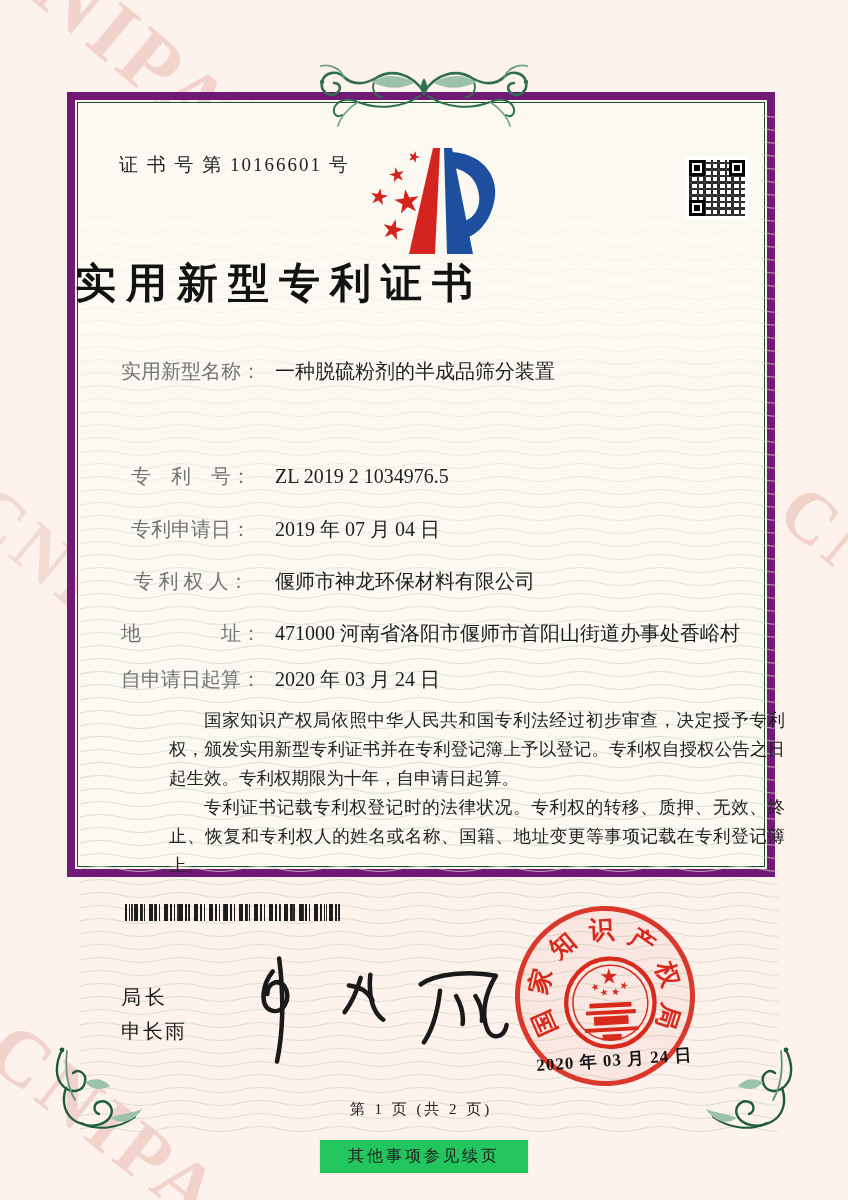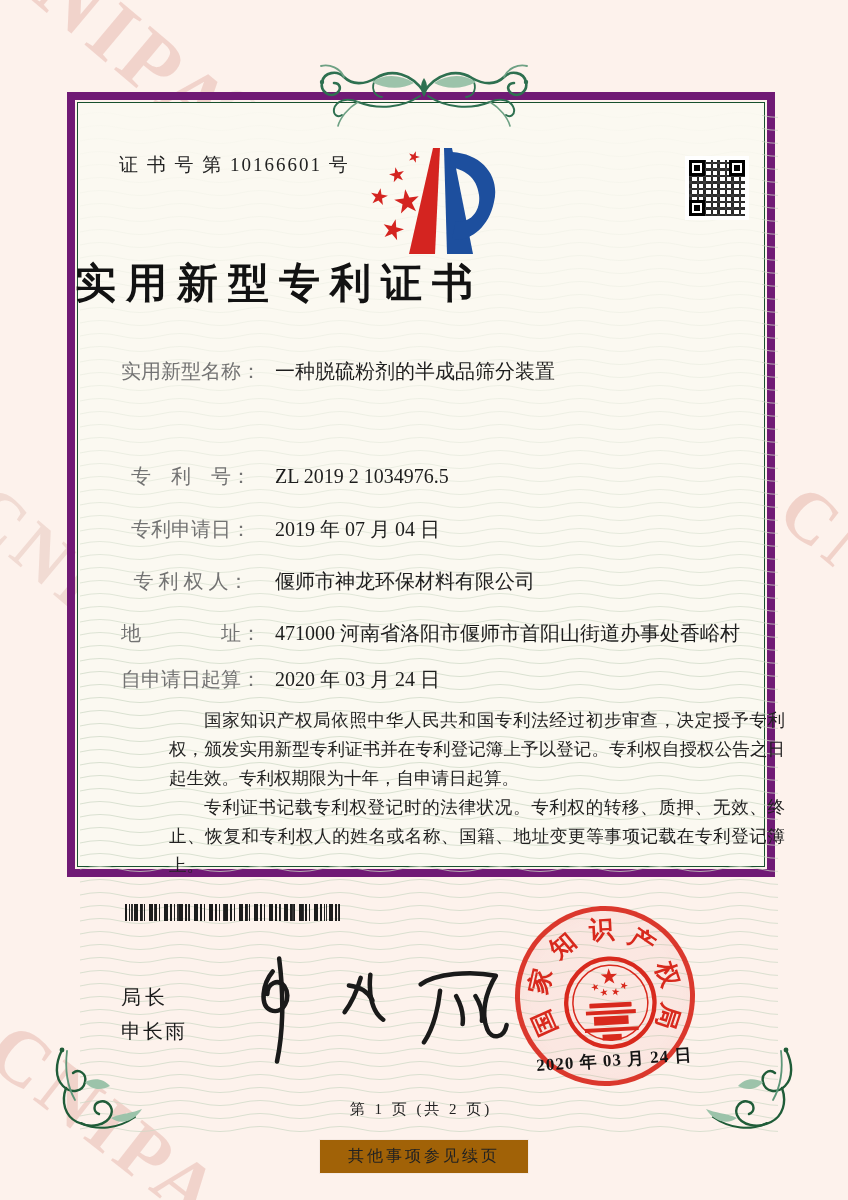--- a/index.html
+++ b/index.html
@@ -110,21 +110,21 @@
     font-size:17px; font-weight:700; letter-spacing:1px; color:#151515; transform:rotate(-1deg);
   }
 
   
   .page-num {
     position:absolute; left:0; right:0; top:1000px; text-align:center;
     font-size:15px; letter-spacing:3px; color:#222;
   }
   .continuation {
     position:absolute; left:50%; top:1140px; transform:translateX(-50%);
-    background:#a16207; padding:6px 28px; font-size:16px; letter-spacing:3px; color:#222;
+    background:#22c55e; padding:6px 28px; font-size:16px; letter-spacing:3px; color:#222;
     box-shadow:0 0 0 1px rgba(0,0,0,0.03);
   }
 
   
   .orn-top { position:absolute; left:268px; top:52px; width:312px; height:88px; }
   .orn-bl  { position:absolute; left:50px;  top:1046px; width:104px; height:94px; }
   .orn-br  { position:absolute; left:694px; top:1046px; width:104px; height:94px; transform:scaleX(-1); }
 </style>
 </head>
 <body>

